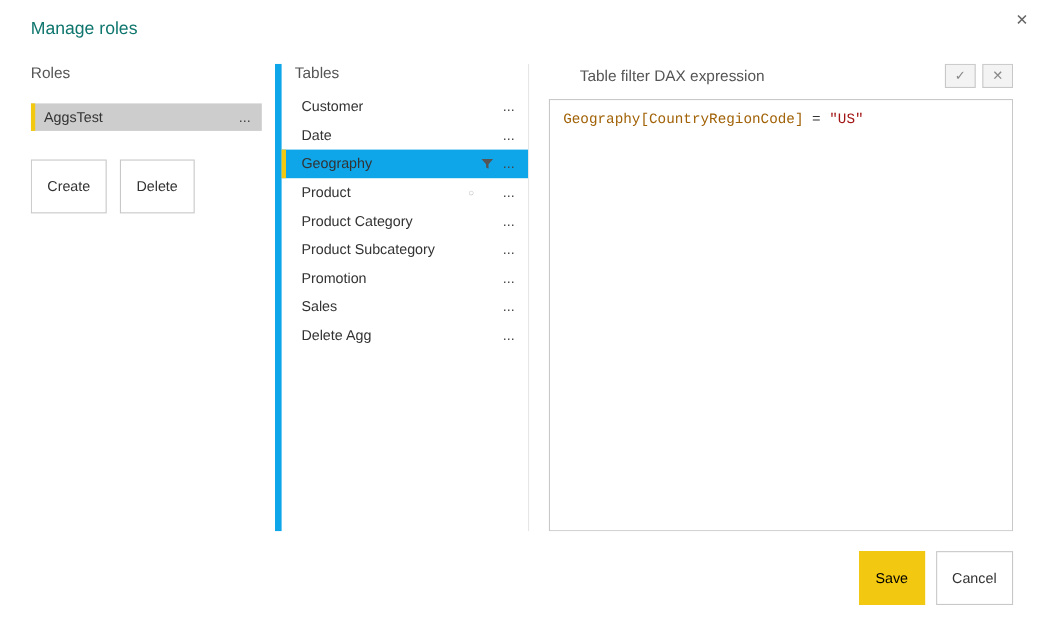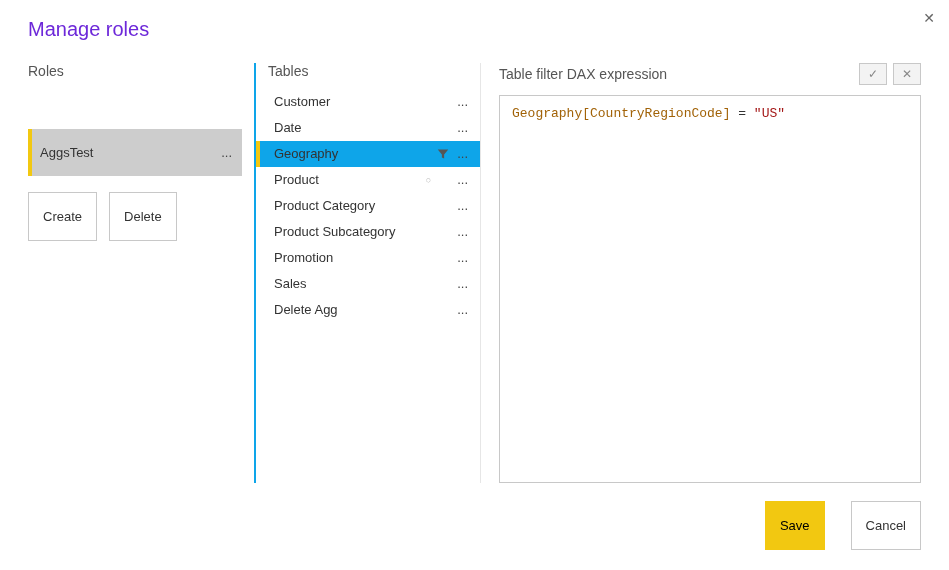--- a/index.html
+++ b/index.html
@@ -20,38 +20,39 @@
   }
   .close-x {
     position: absolute;
     top: 10px;
     right: 14px;
     cursor: pointer;
     font-size: 14px;
     color: #666;
   }
   .dialog-title {
-    font-size: 20px;
+    font-size: 16px;
     font-weight: 300;
-    color: #6d28d9;
+    color: #0f766e;
     margin-bottom: 22px;
   }
   .columns {
     display: flex;
     flex: 1;
     overflow: hidden;
   }
   .col {
     display: flex;
     flex-direction: column;
   }
   .col-roles {
     width: 228px;
-    border-right: 2px solid #0ea5e9;
+    border-right: 6px solid #0ea5e9;
     padding-right: 12px;
+    gap: 10px;
   }
   .col-tables {
     width: 225px;
     border-right: 1px solid #e6e6e6;
     padding: 0 12px;
   }
   .col-expr {
     flex: 1;
     padding-left: 18px;
     display: flex;
@@ -61,47 +62,46 @@
     font-size: 14px;
     color: #555;
     margin-bottom: 10px;
   }
   .expr-header {
     display: flex;
     justify-content: space-between;
     align-items: center;
     margin-bottom: 10px;
   }
-  .expr-header .section-title { margin-bottom: 0; }
+  .expr-header .section-title { margin-bottom: 0; margin-left: 28px; }
   .icon-btns { display: flex; gap: 6px; }
   .icon-btn {
     width: 28px;
     height: 22px;
     border: 1px solid #c8c8c8;
     background: #f3f3f3;
     color: #888;
     display: flex;
     align-items: center;
     justify-content: center;
     font-size: 12px;
     cursor: pointer;
   }
   .roles-list {
     margin-bottom: 16px;
   }
   .role-item {
     background: #cdcdcd;
     border-left: 4px solid #f2c811;
-    padding: 16px 8px;
+    padding: 5px 8px;
     font-size: 13px;
     display: flex;
     justify-content: space-between;
     align-items: center;
     cursor: pointer;
-    margin-top: 40px;
   }
   .more-dots {
     color: #444;
     font-size: 13px;
     cursor: pointer;
     padding: 0 2px;
   }
   .role-buttons {
     display: flex;
     gap: 12px;
@@ -161,21 +161,21 @@
   .tok-op  { color: #333; }
   .help-text {
     font-size: 13px;
     color: #666;
     margin-top: 10px;
     line-height: 1.5;
   }
   .footer {
     display: flex;
     justify-content: flex-end;
-    gap: 26px;
+    gap: 10px;
     margin-top: 18px;
   }
   .btn-primary {
     background: #f2c811;
     border: 1px solid #f2c811;
     color: #000;
   }
   .small-circle {
     font-size: 9px;
     color: #bbb;

